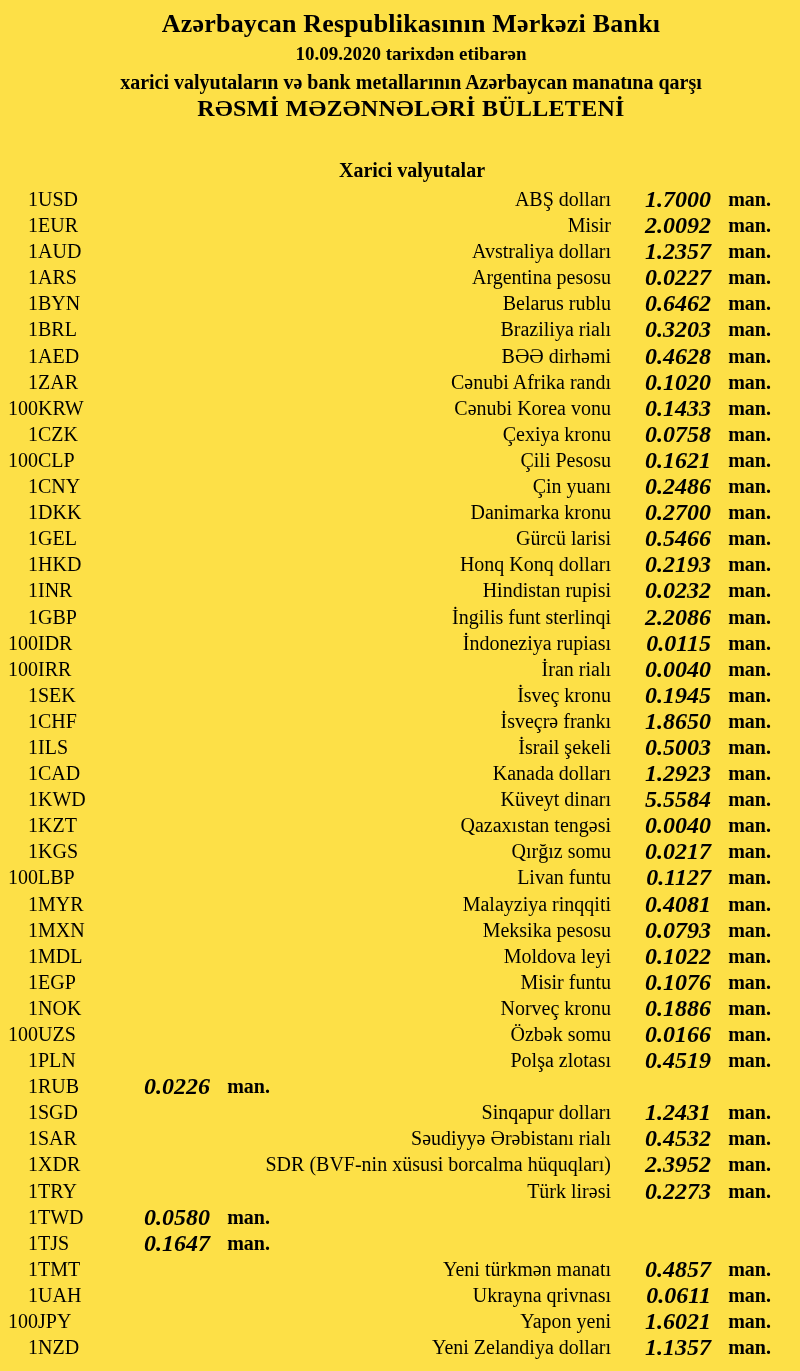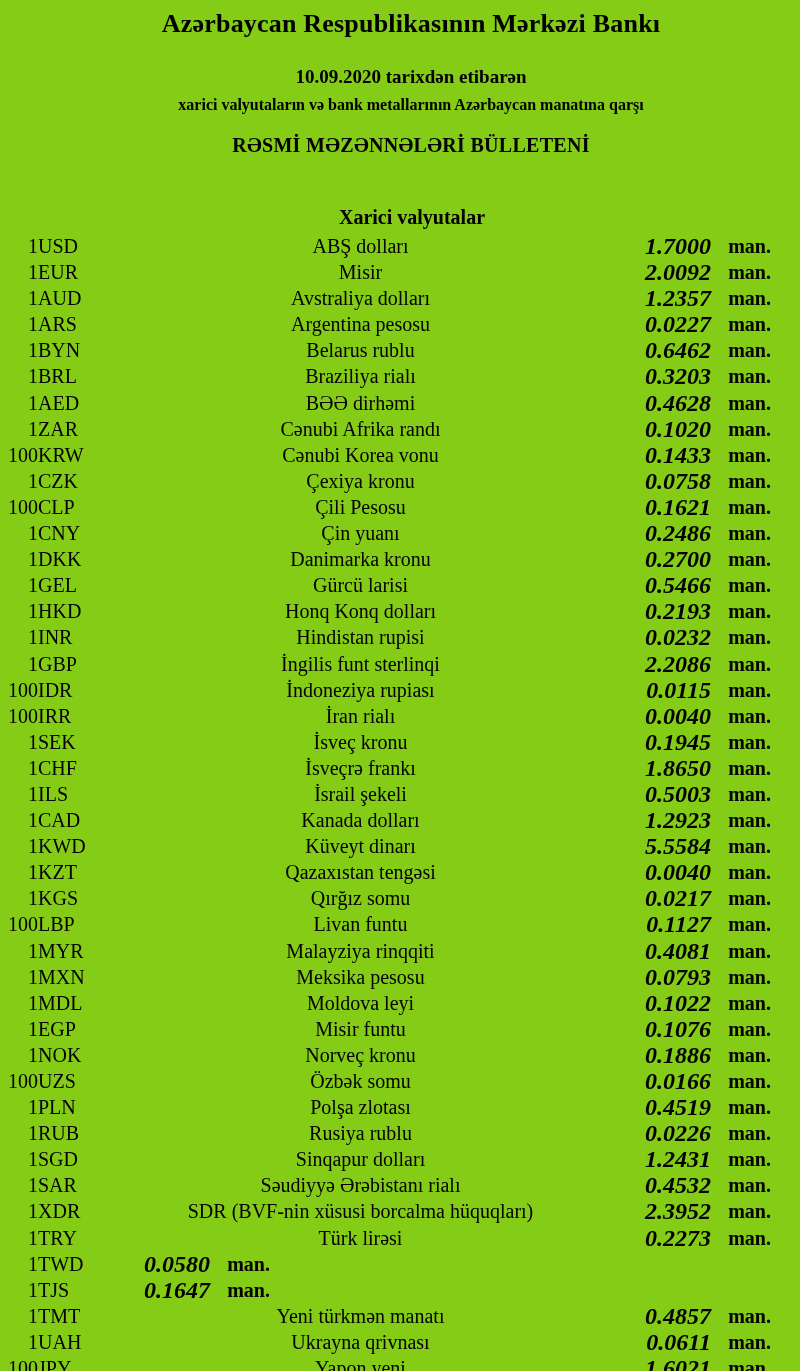--- a/index.html
+++ b/index.html
@@ -1,72 +1,72 @@
 <!DOCTYPE html>
 <html><head>
 <meta charset="utf-8">
 <style>
   html, body { margin: 0; padding: 0; background: #ffffff; }
   .page {
     width: 800px;
     height: 1371px;
     box-sizing: border-box;
-    background: #84cc16;
+    background: #fde047;
     color: #000000;
     font-family: "Liberation Serif", "DejaVu Serif", serif;
     overflow: hidden;
   }
   .header {
     text-align: center;
     padding-left: 22px; 
     font-weight: bold;
   }
   .bank-title {
     padding-top: 9px;
     font-size: 26px;
     line-height: 29px;
     letter-spacing: 0.2px;
   }
   .date-line {
-    margin-top: 28px;
+    margin-top: 5px;
     font-size: 19px;
     line-height: 22px;
   }
   .subtitle-line {
     margin-top: 5px;
-    font-size: 16px;
-    line-height: 24px;
-  }
-  .bulletin-title {
-    margin-top: 16px;
     font-size: 20px;
     line-height: 24px;
+  }
+  .bulletin-title {
+    margin-top: 2px;
+    font-size: 24px;
+    line-height: 24px;
     letter-spacing: 0.3px;
   }
   .section-title {
-    margin-top: 48px;
+    margin-top: 38px;
     font-size: 20px;
     line-height: 24px;
     text-align: center;
     padding-left: 24px;
     font-weight: bold;
   }
   .rates-table { margin-top: 4px; }
   .row {
     display: flex;
     height: 26.1px;
     line-height: 26.1px;
     font-size: 20px;
     padding-right: 29px;
     box-sizing: border-box;
     white-space: nowrap;
   }
   .cell-qty   { width: 38px;  flex: none; text-align: right; }
   .cell-code  { width: 72px;  flex: none; text-align: left; }
-  .cell-name  { flex: 1; text-align: center; overflow: hidden; }
+  .cell-name  { flex: 1; text-align: right; overflow: hidden; }
   .cell-rate  { width: 100px; flex: none; text-align: right;
                 font-weight: bold; font-style: italic; font-size: 24px; }
   .cell-unit  { width: 60px;  flex: none; text-align: right; font-weight: bold; }
 </style>
 </head>
 <body>
 
 <div class="page">
   <div class="header">
     <div class="bank-title">Azərbaycan Respublikasının Mərkəzi Bankı</div>
@@ -346,21 +346,20 @@
     <div class="cell-qty">1</div>
     <div class="cell-code">PLN</div>
     <div class="cell-name">Polşa zlotası</div>
     <div class="cell-rate">0.4519</div>
     <div class="cell-unit">man.</div>
   </div>
 
   <div class="row">
     <div class="cell-qty">1</div>
     <div class="cell-code">RUB</div>
-    <div class="cell-name">Rusiya rublu</div>
     <div class="cell-rate">0.0226</div>
     <div class="cell-unit">man.</div>
   </div>
 
   <div class="row">
     <div class="cell-qty">1</div>
     <div class="cell-code">SGD</div>
     <div class="cell-name">Sinqapur dolları</div>
     <div class="cell-rate">1.2431</div>
     <div class="cell-unit">man.</div>

